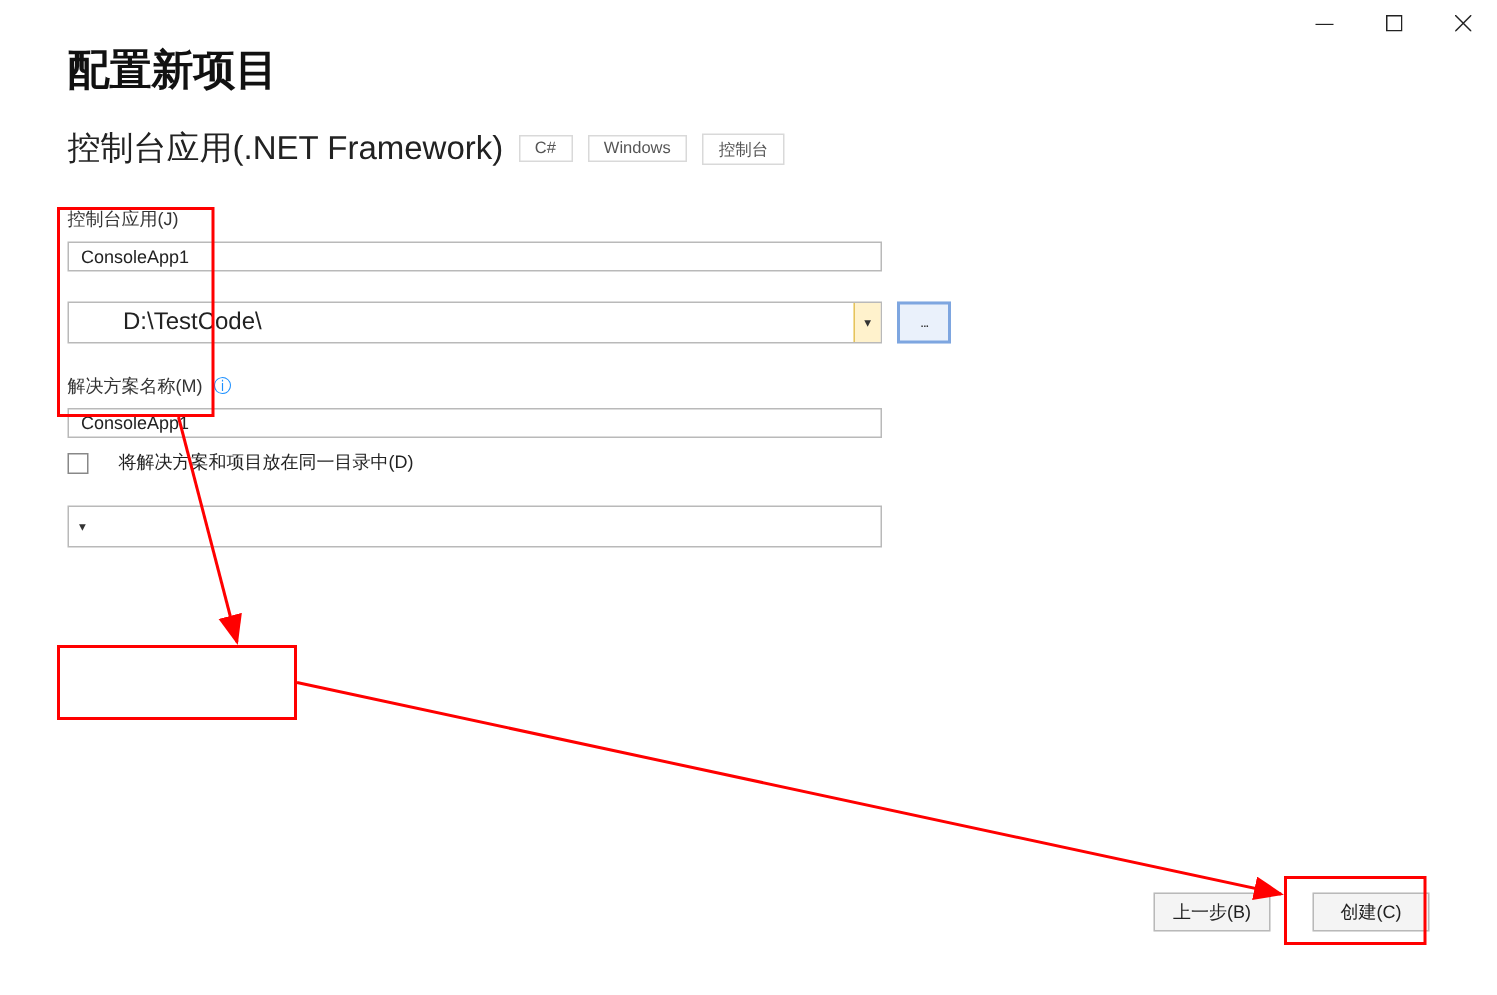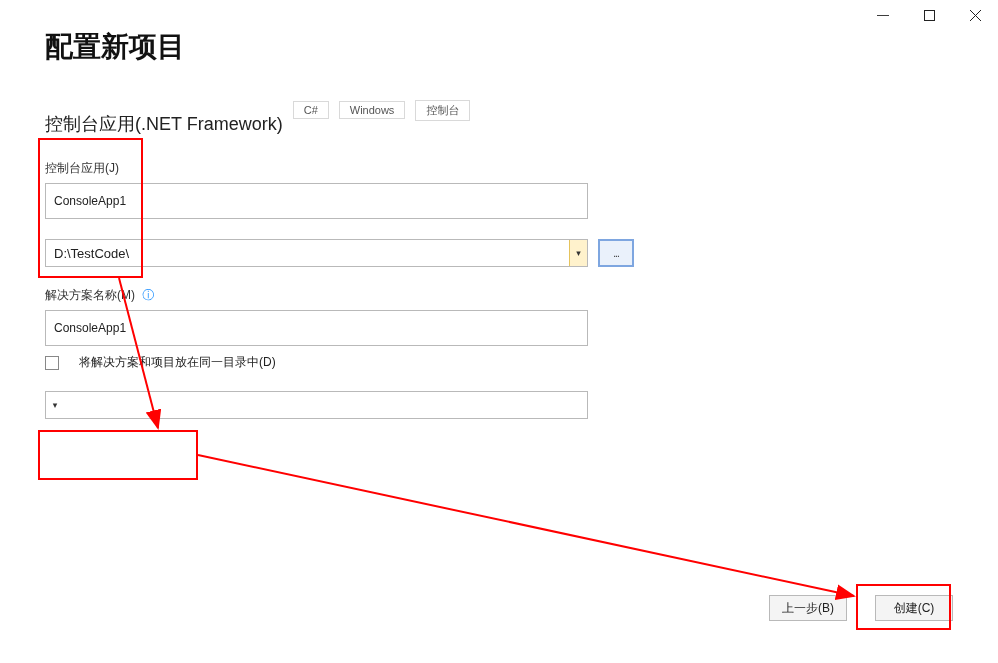--- a/index.html
+++ b/index.html
@@ -14,36 +14,36 @@
   }
   .tb-btn {
     width: 46px; height: 30px; display: flex; align-items: center; justify-content: center;
     color: #222; cursor: default;
   }
   .content { position: absolute; left: 45px; top: 28px; right: 45px; }
   h1.page-title {
     margin: 0 0 18px 0; font-size: 28px; font-weight: 600; color: #111;
   }
   .subtitle-row { display: flex; align-items: center; gap: 10px; margin-bottom: 24px; }
-  .subtitle { font-size: 18px; color: #222; margin-top: 28px; }
+  .subtitle { font-size: 22px; color: #222; }
   .tag {
     border: 1px solid #d9d9d9; padding: 2px 10px; font-size: 11px; color: #555; background: #fff;
   }
   .field-label { font-size: 12px; color: #333; margin-bottom: 6px; }
   .field-label .info-icon { color: #1e90ff; margin-left: 4px; font-size: 12px; }
   .text-input, .select-input {
-    width: 543px; height: 36px; border: 1px solid #b9b9b9; padding: 0 8px; font-size: 12px;
+    width: 543px; height: 20px; border: 1px solid #b9b9b9; padding: 0 8px; font-size: 12px;
     background: #fff; color: #222; display: flex; align-items: center;
   }
   .row { display: flex; align-items: center; gap: 10px; }
   .combo {
     width: 543px; height: 28px; border: 1px solid #b9b9b9; display: flex; align-items: center;
     background: #fff; position: relative;
   }
-  .combo .val { flex: 1; padding: 0 8px; font-size: 13px; color: #222; }
+  .combo .val { flex: 1; padding: 0 8px; font-size: 16px; color: #222; margin-left: 28px; }
   .combo .drop {
     width: 18px; height: 100%; display: flex; align-items: center; justify-content: center;
     background: #fff2cc; border-left: 1px solid #e5c35c; color: #333; font-size: 9px;
   }
   .combo.plain .drop { background: transparent; border-left: none; }
   .browse-btn {
     width: 36px; height: 28px; border: 2px solid #7ea6e0; background: #eaf1fb;
     display: flex; align-items: center; justify-content: center; font-size: 10px; color: #333;
     letter-spacing: -1px;
   }

